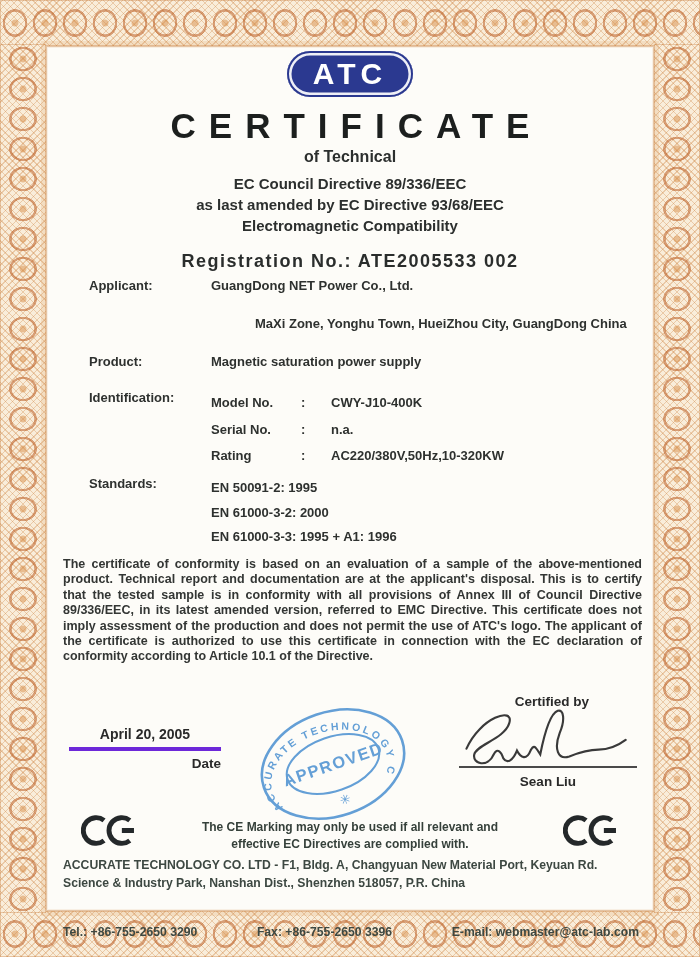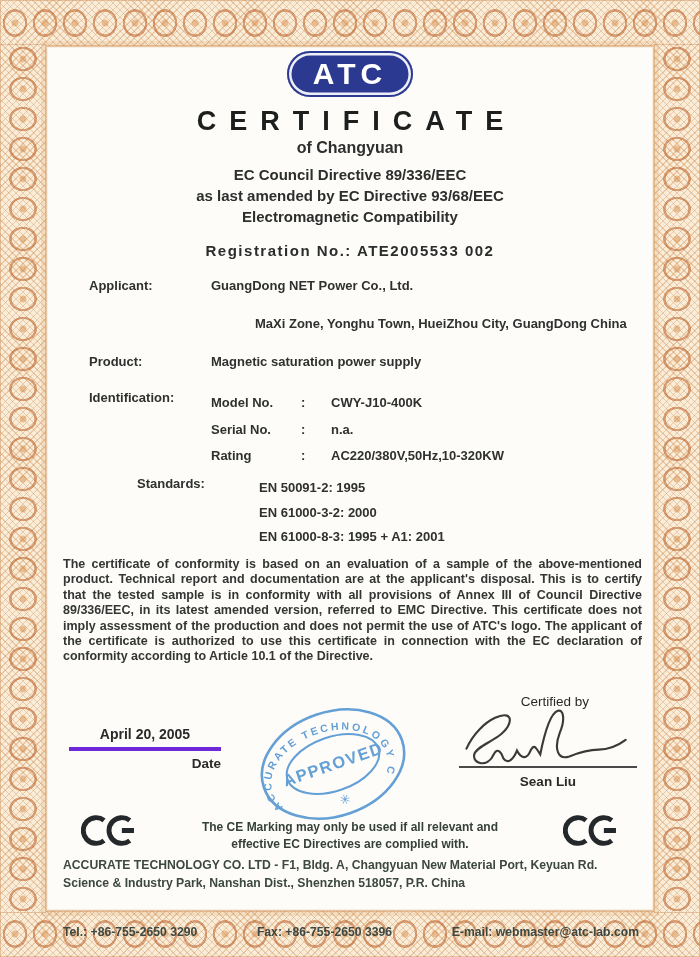--- a/index.html
+++ b/index.html
@@ -33,41 +33,41 @@
     box-shadow:0 0 0 5px rgba(214,150,84,.18), inset 0 0 0 1px rgba(214,150,84,.12);
   }
   
   .header{position:absolute;top:0;left:0;right:0;text-align:center;}
   .atc-logo{
     display:inline-block;margin-top:4px;padding:5px 26px;
     background:#2b3990;border-radius:24px;
     box-shadow:inset 0 0 0 2px #2b3990, inset 0 0 0 4.5px rgba(255,255,255,.92);
     color:#fff;font-weight:bold;font-size:30px;letter-spacing:5px;line-height:36px;
   }
-  .title{margin-top:9px;font-size:27px;font-weight:bold;letter-spacing:13px;color:#1c1f1e;text-indent:13px;}
+  .title{margin-top:9px;font-size:35px;font-weight:bold;letter-spacing:13px;color:#1c1f1e;text-indent:13px;}
   .subtitle{margin-top:2px;font-size:16px;font-weight:bold;color:#2c2f2e;}
   .directive{margin-top:7px;font-size:15px;font-weight:bold;line-height:21px;color:#2c2f2e;}
-  .registration{margin-top:15px;font-size:15px;font-weight:bold;letter-spacing:1.5px;color:#2a2d2c;}
+  .registration{margin-top:15px;font-size:18px;font-weight:bold;letter-spacing:1.5px;color:#2a2d2c;}
   
   .frow{position:absolute;left:0;right:0;display:flex;font-size:13px;font-weight:bold;color:#2e312f;}
   .frow .lbl{width:122px;margin-left:42px;flex:none;}
   .frow .val{flex:1;}
   .idtable .idrow{display:flex;line-height:26.5px;}
   .idtable .k{width:90px;flex:none;}
   .idtable .c{width:30px;flex:none;}
   .stdlines div{line-height:24.5px;}
   
   .bodypara{
     position:absolute;top:510px;left:16px;right:11px;
     font-size:12.5px;font-weight:bold;line-height:15.4px;
     text-align:justify;color:#333634;
   }
   
   .signzone{position:absolute;top:645px;left:0;right:0;height:150px;}
-  .certby{position:absolute;top:2px;right:64px;font-size:13.5px;font-weight:normal;}
+  .certby{position:absolute;top:2px;right:64px;font-size:13.5px;font-weight:bold;}
   .dategrp{position:absolute;left:22px;top:34px;width:152px;text-align:center;font-weight:bold;}
   .dateval{font-size:14px;padding-bottom:5px;border-bottom:4px solid #6d28d9;}
   .datelbl{margin-top:5px;font-size:13.5px;text-align:right;}
   .stampbox{position:absolute;left:196px;top:2px;width:180px;height:140px;}
   .siggrp{position:absolute;right:16px;top:12px;width:178px;text-align:center;}
   .sigline{border-bottom:2px solid #4a4a4a;margin-top:-8px;}
   .signer{margin-top:6px;font-size:13.5px;font-weight:bold;}
   
   .cerow{position:absolute;top:766px;left:0;right:0;display:flex;align-items:flex-start;padding:0 34px;box-sizing:border-box;gap:40px;}
   .cenote{flex:1;text-align:center;font-size:12px;font-weight:bold;line-height:17px;margin-top:6px;color:#35403a;}
@@ -84,21 +84,21 @@
   <div class="bstrip h top"></div>
   <div class="bstrip h bottom"></div>
   <div class="bstrip v left"></div>
   <div class="bstrip v right"></div>
 
   <div class="content">
 
     <div class="header">
       <div class="atc-logo">ATC</div>
       <div class="title">CERTIFICATE</div>
-      <div class="subtitle">of Changyuan</div>
+      <div class="subtitle">of Technical</div>
       <div class="directive">
         <div>EC Council Directive 89/336/EEC</div>
         <div>as last amended by EC Directive 93/68/EEC</div>
         <div>Electromagnetic Compatibility</div>
       </div>
       <div class="registration">Registration No.: ATE2005533 002</div>
     </div>
 
     <div class="frow" style="top:231px;">
       <div class="lbl">Applicant:</div>
@@ -128,26 +128,26 @@
           <span>n.a.</span>
         </div>
         <div class="idrow">
           <span class="k">Rating</span>
           <span class="c">:</span>
           <span>AC220/380V,50Hz,10-320KW</span>
         </div>
       </div>
     </div>
 
-    <div class="frow" style="top:429px;padding-left:48px;">
+    <div class="frow" style="top:429px;">
       <div class="lbl">Standards:</div>
       <div class="val stdlines">
         <div>EN 50091-2: 1995</div>
         <div>EN 61000-3-2: 2000</div>
-        <div>EN 61000-8-3: 1995 + A1: 2001</div>
+        <div>EN 61000-3-3: 1995 + A1: 1996</div>
       </div>
     </div>
 
     <div class="bodypara">The certificate of conformity is based on an evaluation of a sample of the above-mentioned product. Technical report and documentation are at the applicant's disposal. This is to certify that the tested sample is in conformity with all provisions of Annex III of Council Directive 89/336/EEC, in its latest amended version, referred to EMC Directive. This certificate does not imply assessment of the production and does not permit the use of ATC's logo. The applicant of the certificate is authorized to use this certificate in connection with the EC declaration of conformity according to Article 10.1 of the Directive.</div>
 
     <div class="signzone">
       <div class="certby">Certified by</div>
 
       <div class="dategrp">
         <div class="dateval">April 20, 2005</div>

